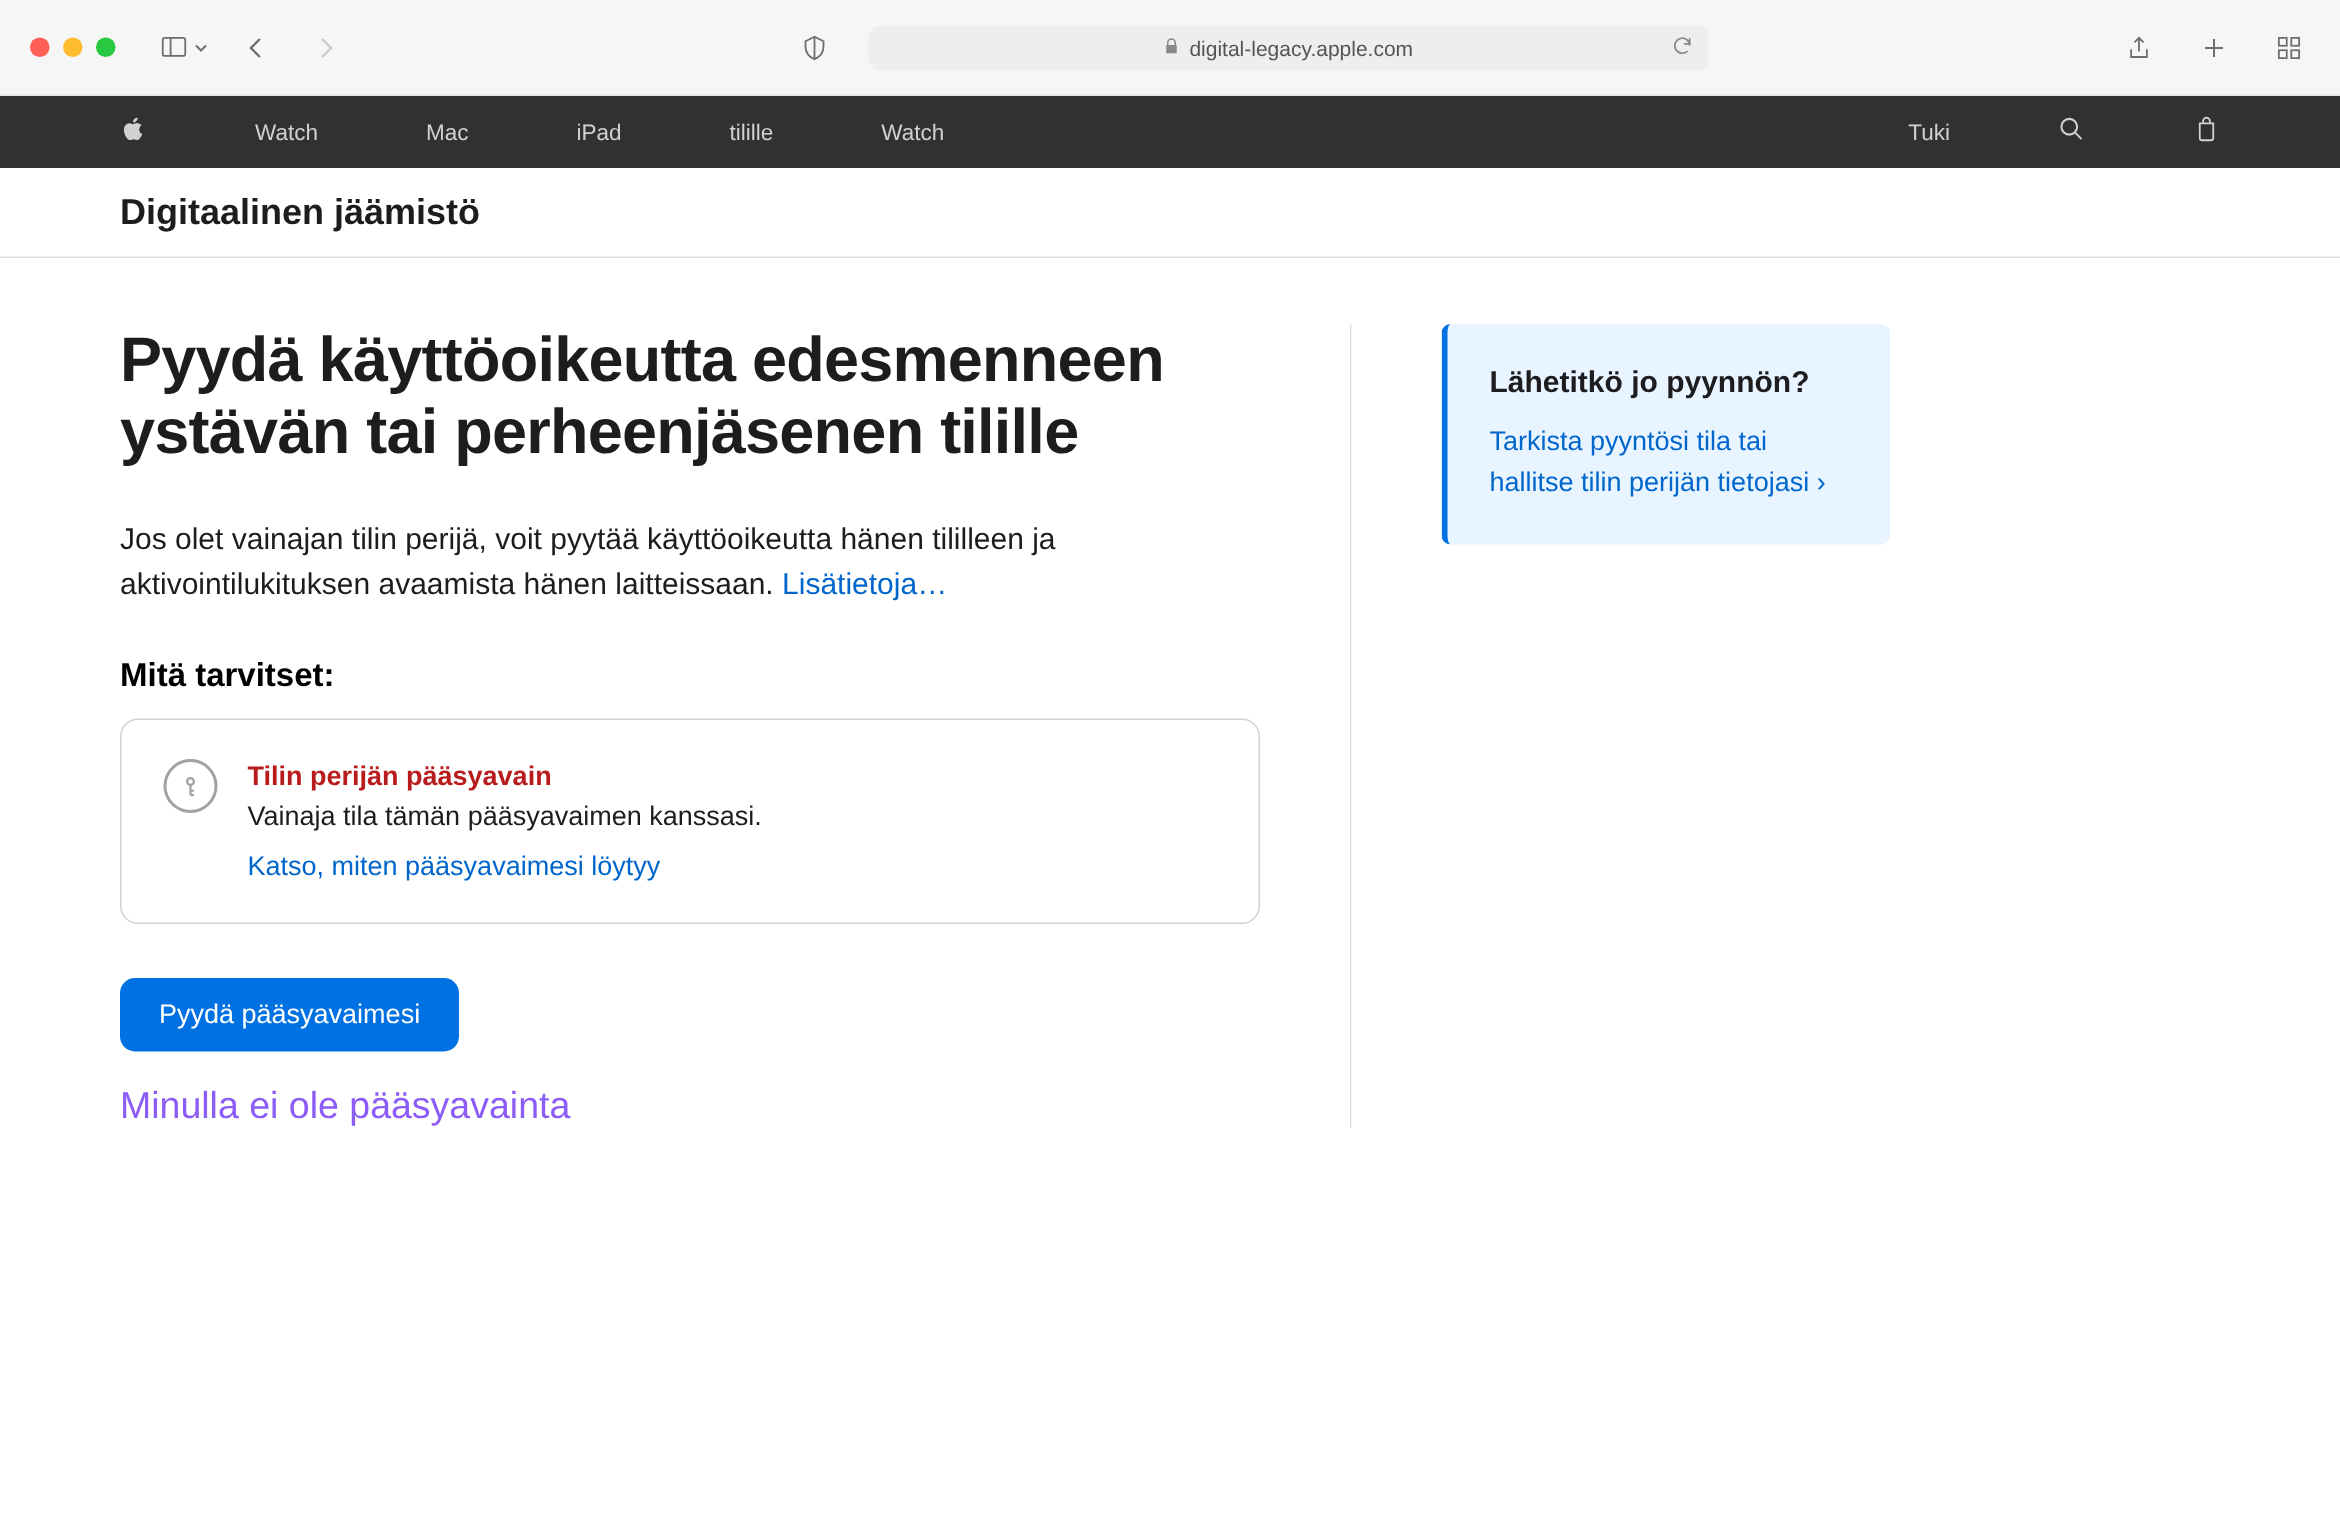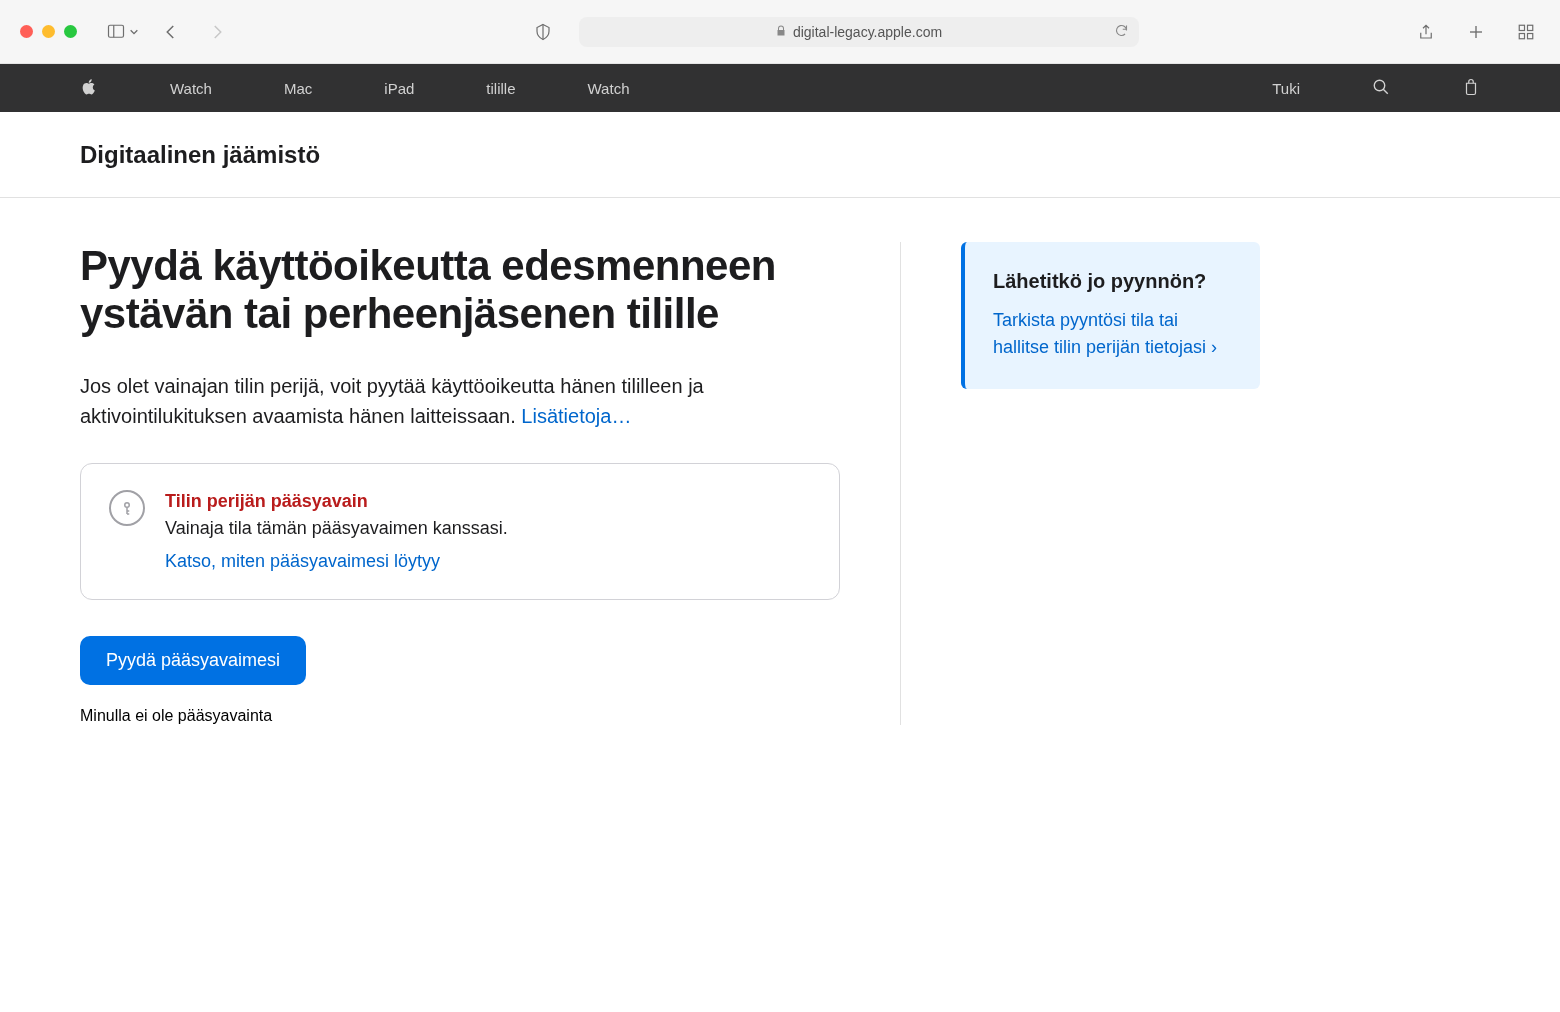--- a/index.html
+++ b/index.html
@@ -22,42 +22,42 @@
     .url-bar .refresh { position: absolute; right: 10px; color: #888; }
     .chrome-right { margin-left: auto; display: flex; gap: 22px; align-items: center; }
 
     
     .apple-nav { height: 48px; background: #313132; display: flex; align-items: center; padding: 0 80px; gap: 72px; color: #d1d1d1; font-size: 15px; }
     .apple-nav .nav-item { cursor: pointer; }
     .apple-nav .spacer { flex: 1; }
     .apple-logo svg { width: 18px; height: 18px; fill: #d1d1d1; }
 
     
-    .subnav { height: 86px; border-bottom: 1px solid #e1e1e1; display: flex; align-items: center; padding: 0 80px; }
+    .subnav { height: 60px; border-bottom: 1px solid #e1e1e1; display: flex; align-items: center; padding: 0 80px; }
     .subnav-title { font-size: 24px; font-weight: 600; color: #1d1d1f; }
 
     
     .content { display: flex; padding: 44px 80px 0 80px; gap: 60px; }
     .main-col { flex: 0 0 760px; }
     .side-col { flex: 0 0 360px; border-left: 1px solid #e1e1e1; padding-left: 60px; }
 
     h1 { font-size: 42px; font-weight: 700; line-height: 1.15; color: #1d1d1f; letter-spacing: -0.5px; margin-bottom: 32px; }
     .intro { font-size: 20px; line-height: 1.5; color: #1d1d1f; margin-bottom: 32px; }
     .intro a { color: #0066cc; text-decoration: none; }
     .needs-title { font-size: 22px; font-weight: 600; margin-bottom: 16px; }
 
     .info-card { border: 1px solid #d2d2d7; border-radius: 12px; padding: 24px 28px; display: flex; gap: 20px; align-items: flex-start; margin-bottom: 36px; }
     .key-icon { width: 36px; height: 36px; border: 2px solid #a1a1a6; border-radius: 50%; display: flex; align-items: center; justify-content: center; color: #a1a1a6; flex-shrink: 0; margin-top: 2px; }
     .card-body { font-size: 18px; line-height: 1.5; }
     .card-title { font-weight: 600; color: #b91c1c; }
     .card-desc { color: #1d1d1f; }
     .card-link { color: #0066cc; text-decoration: none; display: inline-block; margin-top: 6px; }
 
     .primary-btn { background: #0071e3; color: #fff; border: none; border-radius: 10px; padding: 14px 26px; font-size: 18px; font-weight: 400; cursor: pointer; margin-bottom: 22px; }
-    .secondary-link { color: #000000; font-size: 16px; text-decoration: none; display: block; }
+    .secondary-link { color: #8b5cf6; font-size: 25px; text-decoration: none; display: block; }
 
     
     .callout { background: #e8f4ff; border-left: 4px solid #0071e3; border-radius: 6px; padding: 28px 28px; }
     .callout-title { font-size: 20px; font-weight: 600; margin-bottom: 14px; color: #1d1d1f; }
     .callout-link { color: #0066cc; font-size: 18px; text-decoration: none; line-height: 1.5; }
   </style>
 </head>
 <body>
 
 <div class="browser-chrome">
@@ -159,20 +159,21 @@
 <div class="subnav">
   <span class="subnav-title">Digitaalinen jäämistö</span>
 </div>
 
 <div class="content">
   <div class="main-col">
     <h1>Pyydä käyttöoikeutta edesmenneen ystävän tai perheenjäsenen tilille</h1>
     <p class="intro">
       <span>Jos olet vainajan tilin perijä, voit pyytää käyttöoikeutta hänen tililleen ja aktivointilukituksen avaamista hänen laitteissaan. </span><a href="#">Lisätietoja…</a>
     </p>
+    <div class="needs-title">Mitä tarvitset:</div>
     <div class="info-card">
       <div class="key-icon">
         <svg viewBox="0 0 24 24" width="18" height="18" fill="none" stroke="#a1a1a6" stroke-width="2">
             <circle cx="12" cy="8" r="3"></circle>
             <line x1="12" y1="11" x2="12" y2="20"></line>
             <line x1="12" y1="16" x2="15" y2="16"></line>
             <line x1="12" y1="20" x2="15" y2="20"></line>
           </svg>
       </div>
       <div class="card-body">

